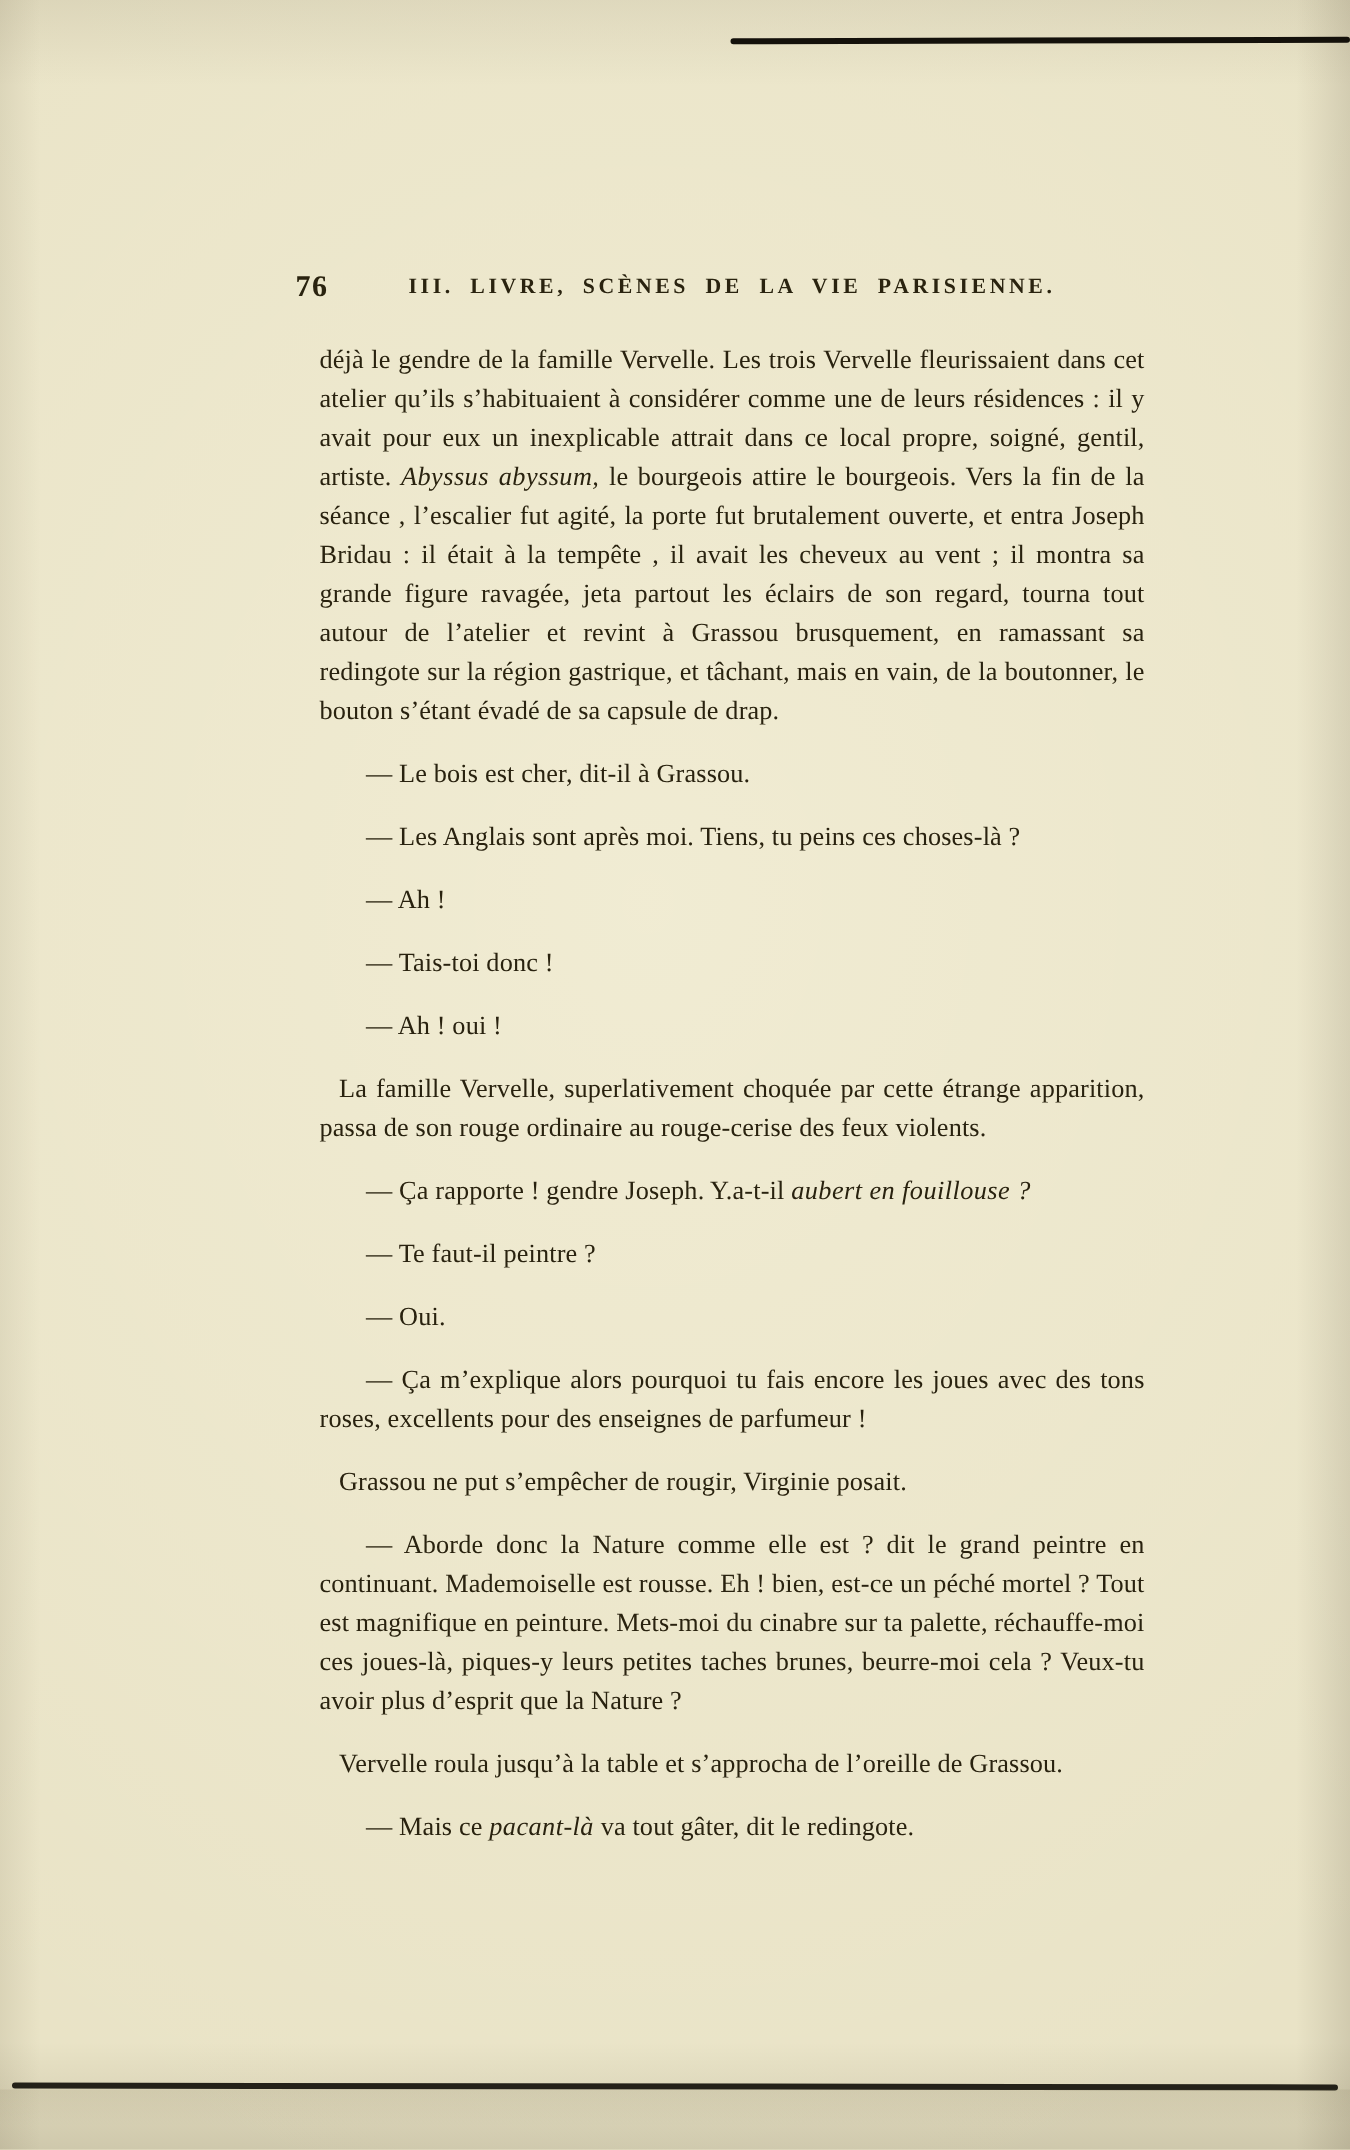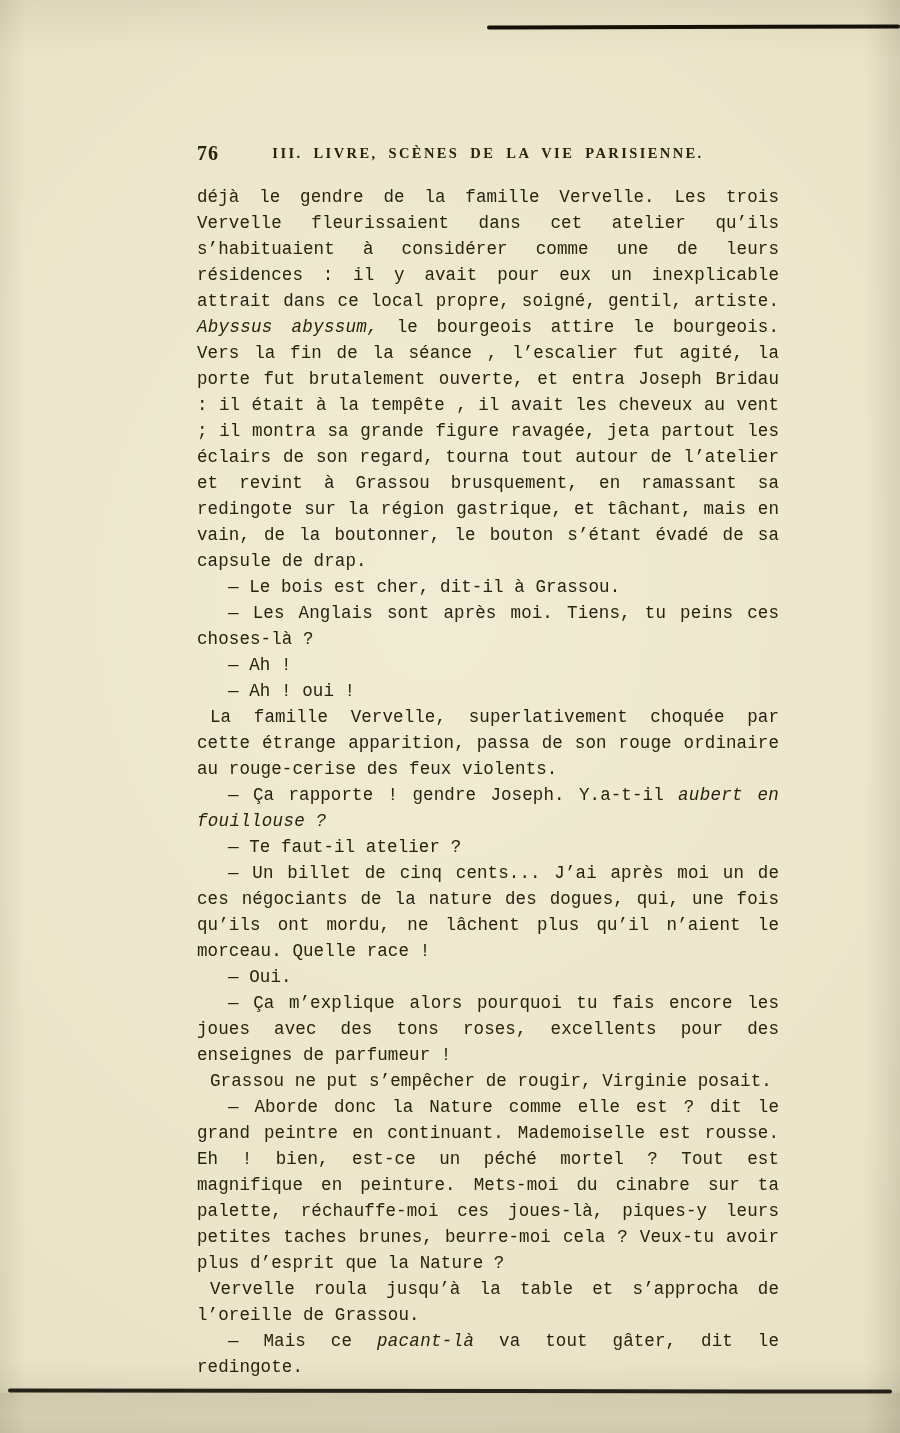--- a/index.html
+++ b/index.html
@@ -43,20 +43,21 @@
   .text-column {
     position: absolute;
     left: 197px;
     top: 142px;
     width: 582px;
   }
 
   .header-row {
     position: relative;
     height: 30px;
+    margin-top: 38px;
   }
   .page-number {
     position: absolute;
     left: 0;
     top: 0;
     font-size: 20px;
     font-weight: 700;
     letter-spacing: 1px;
     color: #2a230f;
   }
@@ -72,23 +73,22 @@
   }
 
   .body-text {
     margin-top: 12px;
     font-size: 17.5px;
     line-height: 26px;
     text-align: justify;
     letter-spacing: 0.1px;
   }
   .body-text p {
-    margin: 0;
+    margin: 16px;
     padding: 0;
-    font-family: Liberation Mono, monospace;
   }
   .p-noindent   { text-indent: 0; }
   .p-indent     { text-indent: 31px; }
   .p-indent-sm  { text-indent: 13px; }
   .body-text i  { font-style: italic; letter-spacing: 0.3px; }
 </style>
 </head>
 <body>
 
 <div class="edge-line top-right"></div>
@@ -102,28 +102,28 @@
     <div class="running-header">III. LIVRE, SCÈNES DE LA VIE PARISIENNE.</div>
   </div>
 
   <div class="body-text">
 
     <p class="p-noindent"><span>déjà le gendre de la famille Vervelle. Les trois Vervelle fleurissaient dans cet atelier qu’ils s’habituaient à considérer comme une de leurs résidences : il y avait pour eux un inexplicable attrait dans ce local propre, soigné, gentil, artiste. </span><i>Abyssus abyssum,</i><span> le bourgeois attire le bourgeois. Vers la fin de la séance , l’escalier fut agité, la porte fut brutalement ouverte, et entra Joseph Bridau : il était à la tempête , il avait les cheveux au vent ; il montra sa grande figure ravagée, jeta partout les éclairs de son regard, tourna tout autour de l’atelier et revint à Grassou brusquement, en ramassant sa redingote sur la région gastrique, et tâchant, mais en vain, de la boutonner, le bouton s’étant évadé de sa capsule de drap.</span></p>
 
     <p class="p-indent">— Le bois est cher, dit-il à Grassou.</p>
     <p class="p-indent">— Les Anglais sont après moi. Tiens, tu peins ces choses-là ?</p>
     <p class="p-indent">— Ah !</p>
+    <p class="p-indent">— Tais-toi donc !</p>
     <p class="p-indent">— Ah ! oui !</p>
 
     <p class="p-indent-sm">La famille Vervelle, superlativement choquée par cette étrange apparition, passa de son rouge ordinaire au rouge-cerise des feux violents.</p>
 
     <p class="p-indent"><span>— Ça rapporte ! gendre Joseph. Y.a-t-il </span><i>aubert en fouillouse ?</i></p>
 
-    <p class="p-indent">— Te faut-il atelier ?</p>
-    <p class="p-indent">— Un billet de cinq cents... J’ai après moi un de ces négociants de la nature des dogues, qui, une fois qu’ils ont mordu, ne lâchent plus qu’il n’aient le morceau. Quelle race !</p>
+    <p class="p-indent">— Te faut-il peintre ?</p>
     <p class="p-indent">— Oui.</p>
     <p class="p-indent">— Ça m’explique alors pourquoi tu fais encore les joues avec des tons roses, excellents pour des enseignes de parfumeur !</p>
 
     <p class="p-indent-sm">Grassou ne put s’empêcher de rougir, Virginie posait.</p>
 
     <p class="p-indent">— Aborde donc la Nature comme elle est ? dit le grand peintre en continuant. Mademoiselle est rousse. Eh ! bien, est-ce un péché mortel ? Tout est magnifique en peinture. Mets-moi du cinabre sur ta palette, réchauffe-moi ces joues-là, piques-y leurs petites taches brunes, beurre-moi cela ? Veux-tu avoir plus d’esprit que la Nature ?</p>
 
     <p class="p-indent-sm">Vervelle roula jusqu’à la table et s’approcha de l’oreille de Grassou.</p>
 
     <p class="p-indent"><span>— Mais ce </span><i>pacant-là</i><span> va tout gâter, dit le redingote.</span></p>

